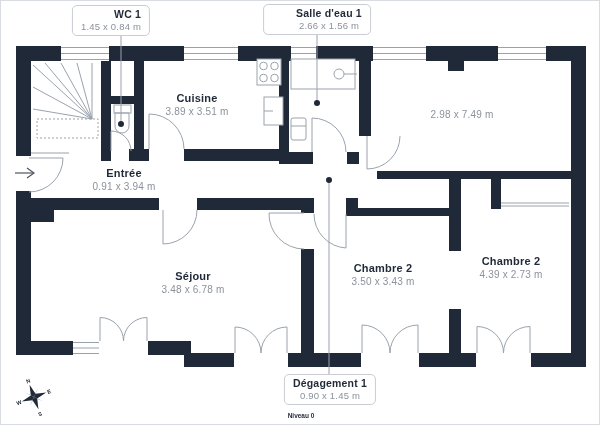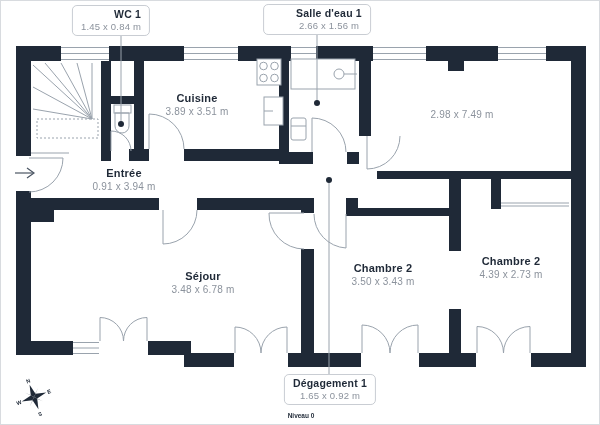--- a/index.html
+++ b/index.html
@@ -249,21 +249,21 @@
   <div class="room-name">Cuisine</div>
   <div class="room-dims">3.89 x 3.51 m</div>
 </div>
 <div class="room-label" style="left:123px;top:179px;">
   <div class="room-name">Entrée</div>
   <div class="room-dims">0.91 x 3.94 m</div>
 </div>
 <div class="room-label" style="left:461px;top:113px;">
   <div class="room-dims">2.98 x 7.49 m</div>
 </div>
-<div class="room-label" style="left:192px;top:282px;margin-left:10px;">
+<div class="room-label" style="left:192px;top:282px;">
   <div class="room-name">Séjour</div>
   <div class="room-dims">3.48 x 6.78 m</div>
 </div>
 <div class="room-label" style="left:382px;top:274px;">
   <div class="room-name">Chambre 2</div>
   <div class="room-dims">3.50 x 3.43 m</div>
 </div>
 <div class="room-label" style="left:510px;top:267px;">
   <div class="room-name">Chambre 2</div>
   <div class="room-dims">4.39 x 2.73 m</div>
@@ -272,18 +272,18 @@
 <div class="callout" style="left:110px;top:4px;text-align:right;">
   <div class="callout-name">WC 1</div>
   <div class="callout-dims">1.45 x 0.84 m</div>
 </div>
 <div class="callout" style="left:316px;top:3px;padding-left:32px;">
   <div class="callout-name">Salle d'eau 1</div>
   <div class="callout-dims">2.66 x 1.56 m</div>
 </div>
 <div class="callout" style="left:329px;top:373px;">
   <div class="callout-name">Dégagement 1</div>
-  <div class="callout-dims">1.65 x 0.92 m</div>
+  <div class="callout-dims">0.90 x 1.45 m</div>
 </div>
 
 <div class="level-label" style="left:300px;top:414px;">Niveau 0</div>
 
 </div>
 
 </body></html>

